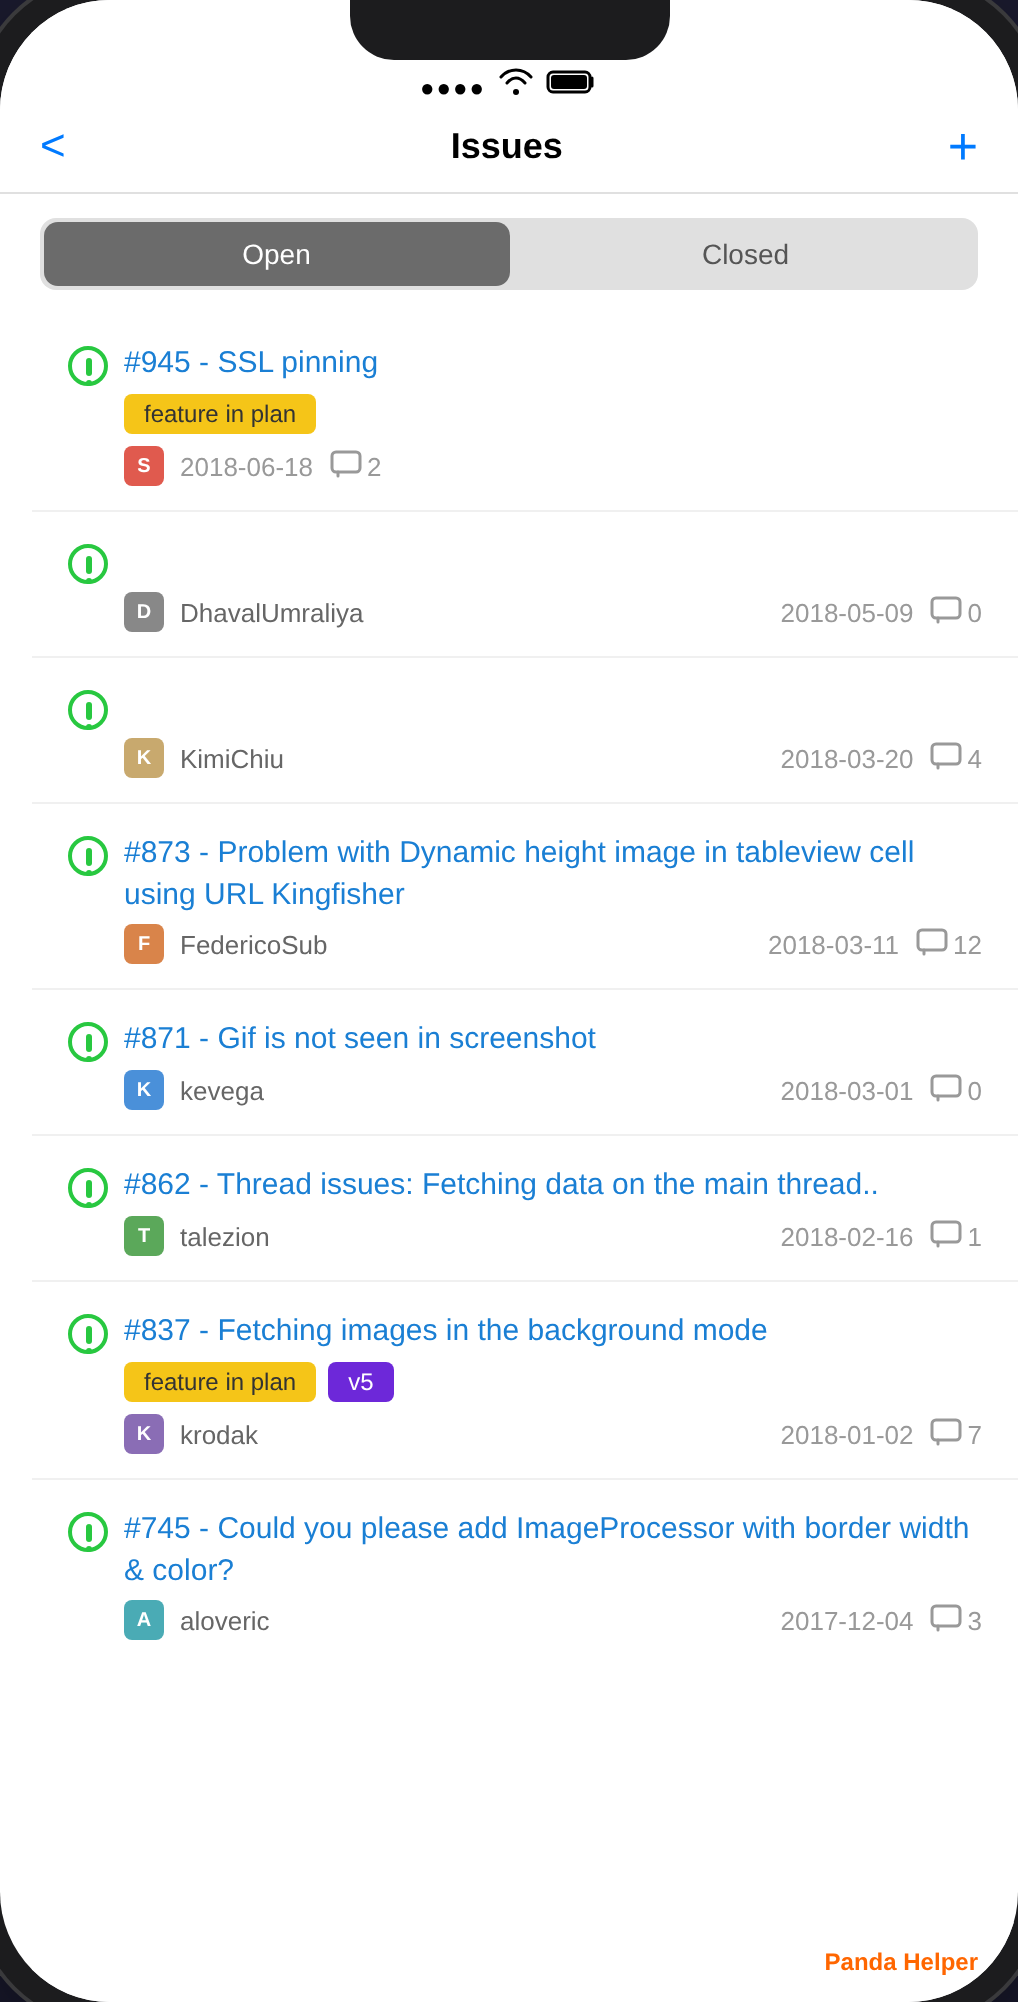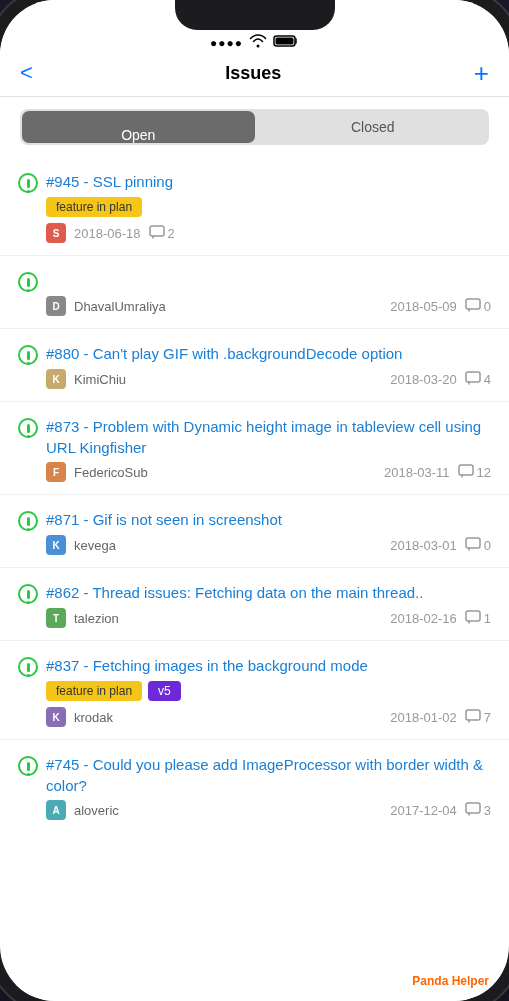--- a/index.html
+++ b/index.html
@@ -106,31 +106,30 @@
       font-size: 14px;
       font-weight: 500;
       cursor: pointer;
     }
 
     .segment-btn.active {
       background: #6b6b6b;
       color: #fff;
       border-radius: 7px;
       margin: 2px;
-      align-items: flex-end;
     }
 
     .segment-btn.inactive {
       color: #555;
     }
 
     .issues-list {
       overflow-y: auto;
       height: calc(1001px - 50px - 60px - 60px);
-      padding: 0 0 20px 0;
+      padding: 0 0 20px 16px;
     }
 
     .issue-item {
       padding: 14px 18px 12px 18px;
       border-bottom: 1px solid #f0f0f0;
       cursor: pointer;
     }
 
     .issue-item:last-child {
       border-bottom: none;
@@ -374,21 +373,20 @@
           </div>
         </div>
       </div>
       <div class="issue-item">
         <div class="issue-title-row">
           <div class="issue-icon">
             <div class="issue-icon-inner">
               <div class="issue-icon-dot"></div>
             </div>
           </div>
-          <span class="issue-title">#880 - Can't play GIF with .backgroundDecode option</span>
         </div>
         <div class="issue-meta">
           <div class="avatar av-pixel">
             <div class="avatar-img">K</div>
           </div>
           <span class="meta-username">KimiChiu</span>
           <span class="meta-date">2018-03-20</span>
           <div class="meta-comments">
             <span><svg width="16" height="14" viewBox="0 0 16 14" fill="none">
     <rect x="1" y="1" width="14" height="10" rx="2" stroke="#999" stroke-width="1.5"></rect>

